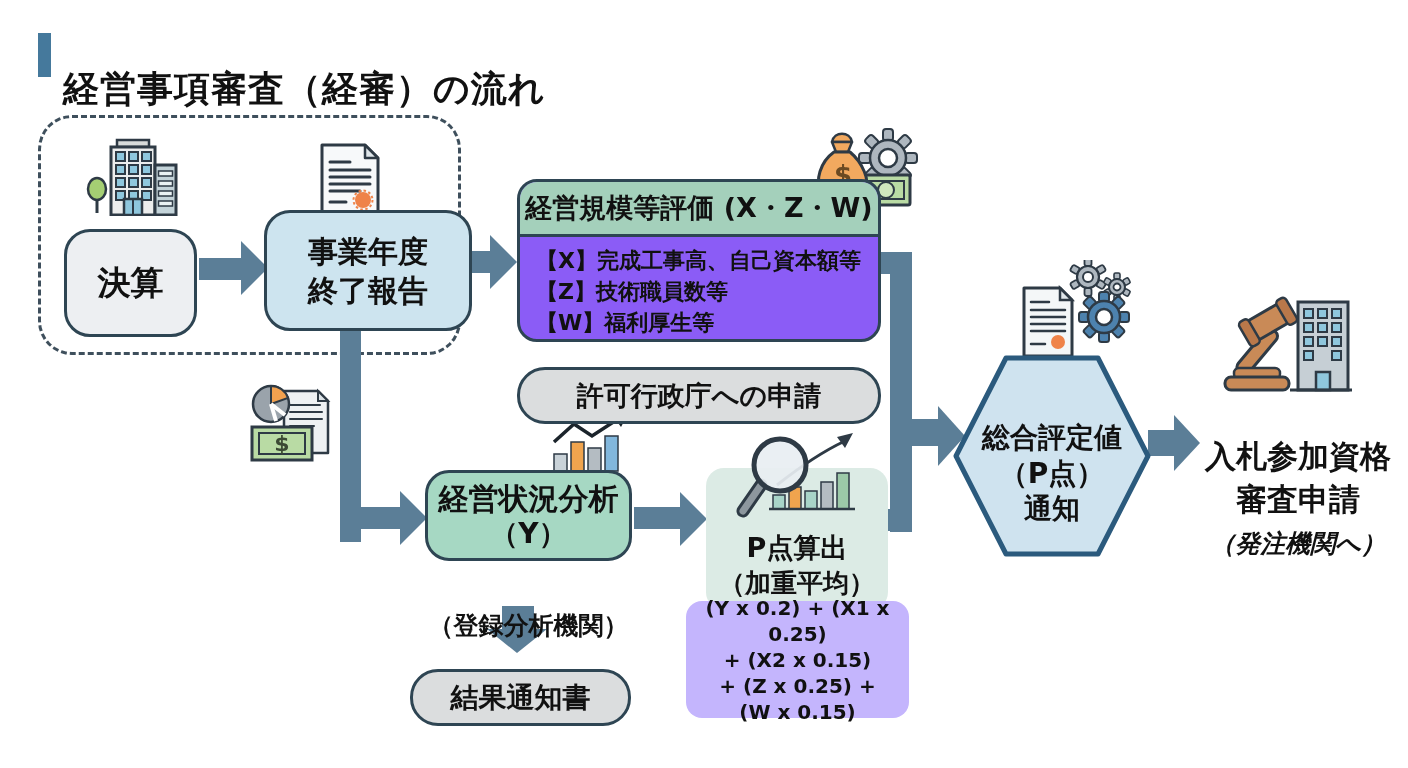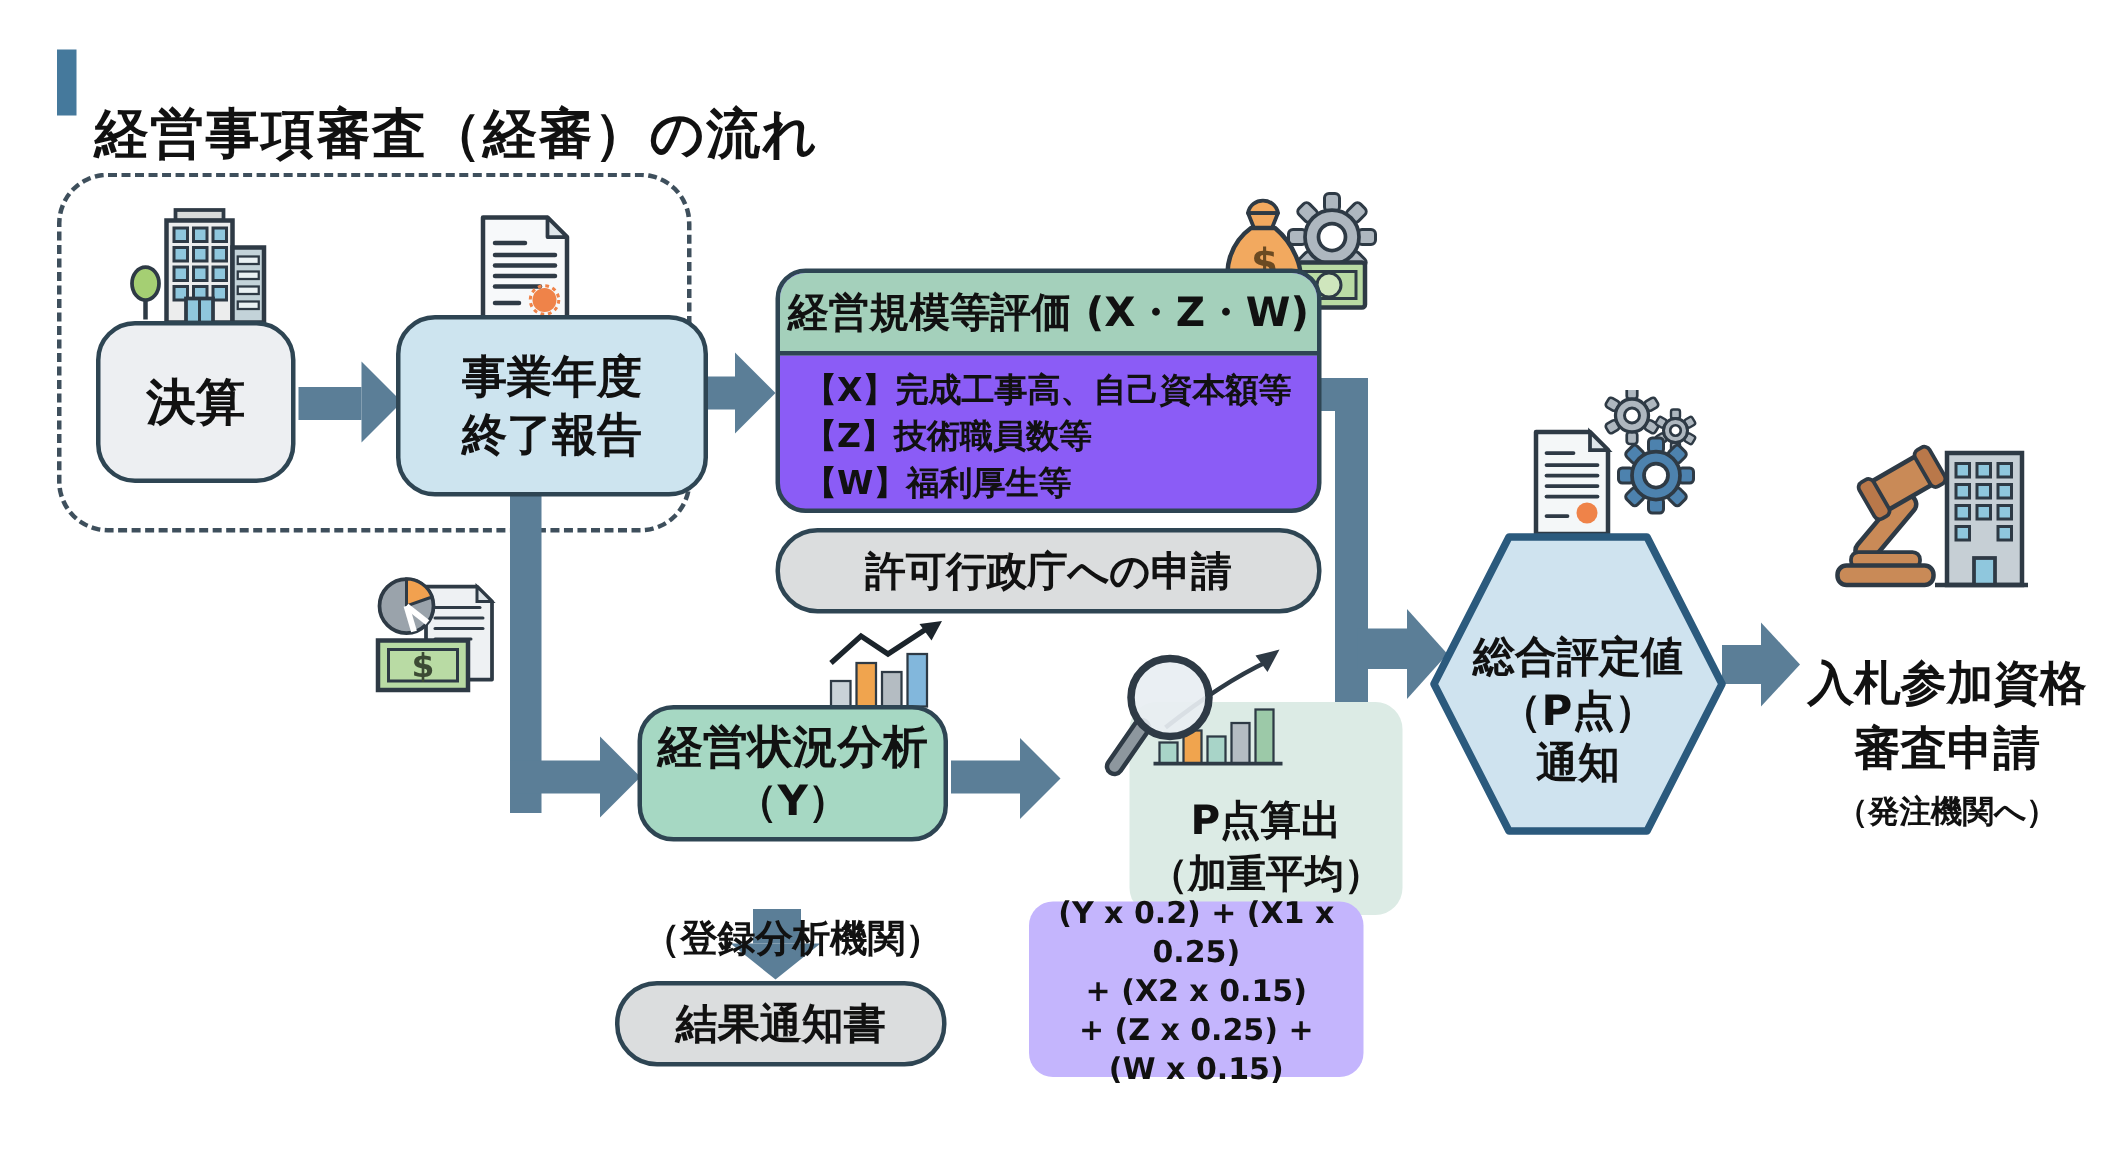--- a/index.html
+++ b/index.html
@@ -7,21 +7,21 @@
     --border:#2e4553;
     --ink:#111111;
   }
   html,body{margin:0;padding:0;background:#ffffff;}
   #stage{
     position:relative;width:1408px;height:768px;background:#ffffff;overflow:hidden;
     font-family:"DejaVu Sans","Liberation Sans",sans-serif;color:var(--ink);
   }
   .abs{position:absolute;}
   .bold{font-weight:bold;margin-top:35px;}
-  .center{display:flex;align-items:center;justify-content:center;text-align:center;}
+  .center{display:flex;align-items:center;justify-content:center;text-align:center;margin-top:15px;}
   .col{display:flex;flex-direction:column;align-items:center;justify-content:center;text-align:center;}
 
   
   .node{position:absolute;border:3.5px solid var(--border);box-sizing:border-box;font-weight:bold;}
   .round26{border-radius:26px;}
   .round24{border-radius:24px;}
   .round28{border-radius:28px;}
 
   
   .shaft-h{position:absolute;height:22px;background:var(--arrow);}
@@ -294,21 +294,21 @@
   <div class="node round24 col" style="left:425px;top:470px;width:207px;height:91px;background:#a6d8c3;font-size:30px;line-height:1.2;">
     <span>経営状況分析</span>
     <span style="font-size:28px;">（Y）</span>
   </div>
   <div class="abs bold" style="left:415px;top:574px;width:227px;text-align:center;font-size:25px;">（登録分析機関）</div>
 
   <div class="node round28 center" style="left:410px;top:654px;width:221px;height:57px;background:#dbddde;font-size:28px;">
     <span>結果通知書</span>
   </div>
 
-  <div class="soft-box" style="left:706px;top:468px;width:182px;height:142px;background:#dcebe5;border-radius:18px;z-index:2;margin-left:47px;">
+  <div class="soft-box" style="left:706px;top:468px;width:182px;height:142px;background:#dcebe5;border-radius:18px;z-index:2;">
     <div style="position:absolute;left:0;right:0;top:62px;text-align:center;font-size:27px;line-height:1.35;">
       <div>P点算出</div>
       <div style="font-size:26px;">（加重平均）</div>
     </div>
   </div>
   <div class="soft-box" style="left:686px;top:601px;width:223px;height:117px;background:#c4b5fd;border-radius:16px;z-index:2;
               display:flex;flex-direction:column;align-items:center;justify-content:center;font-size:20px;line-height:1.3;text-align:center;">
     <div>(Y x 0.2) + (X1 x 0.25)</div>
     <div>+ (X2 x 0.15)</div>
     <div>+ (Z x 0.25) +</div>
@@ -322,16 +322,16 @@
     <div class="col bold" style="position:absolute;inset:0;font-size:28px;line-height:1.28;">
       <span>総合評定値</span>
       <span>（P点）</span>
       <span>通知</span>
     </div>
   </div>
 
   <div class="abs col bold" style="left:1198px;top:400px;width:200px;font-size:31px;line-height:1.38;">
     <span>入札参加資格</span>
     <span>審査申請</span>
-    <span style="font-size:21px;margin-top:6px;">（発注機関へ）</span>
+    <span style="font-size:25px;margin-top:6px;font-style:italic;">（発注機関へ）</span>
   </div>
 
 </div>
 
 </body></html>

